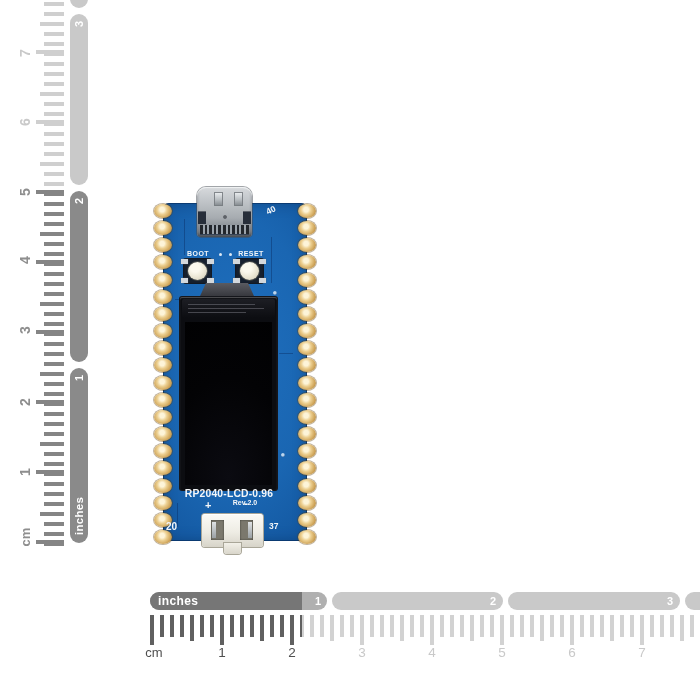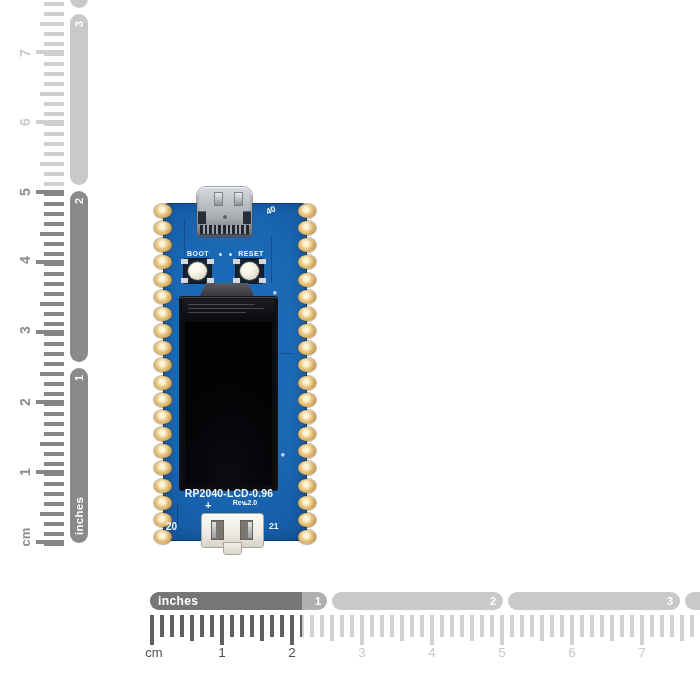--- a/index.html
+++ b/index.html
@@ -267,21 +267,21 @@
         <div class="lcd-line" style="top:9px;width:82%"></div>
         <div class="lcd-line" style="top:13px;width:62%"></div>
       </div>
       <div class="lcd-screen"></div>
     </div>
 
     <span class="sk" style="left:103px;top:2px;font-size:8.5px;transform:rotate(-28deg)">40</span>
     <span class="sk" style="left:6px;top:284px;width:120px;text-align:center;font-size:11px;letter-spacing:.2px;transform:scaleX(.94)">RP2040-LCD-0.96</span>
     <span class="sk" style="left:60px;top:296px;width:44px;text-align:center;font-size:7px">Rev 2.0</span>
     <span class="sk" style="left:3px;top:318px;font-size:10px">20</span>
-    <span class="sk" style="left:106px;top:318px;font-size:8.5px">21</span>
+    <span class="sk" style="left:106px;top:318px;font-size:8.5px">37</span>
     <span class="sk" style="left:42px;top:296px;font-size:11px">+</span>
     <span class="sk" style="left:81px;top:294px;font-size:12px">-</span>
 
     <div class="jst-pin" style="left:52px"></div>
     <div class="jst-pin" style="left:72px"></div>
     <div class="jst">
       <div class="jst-slot" style="left:9px">
           <i style="left:1px"></i>
         </div>
       <div class="jst-slot" style="left:38px">

